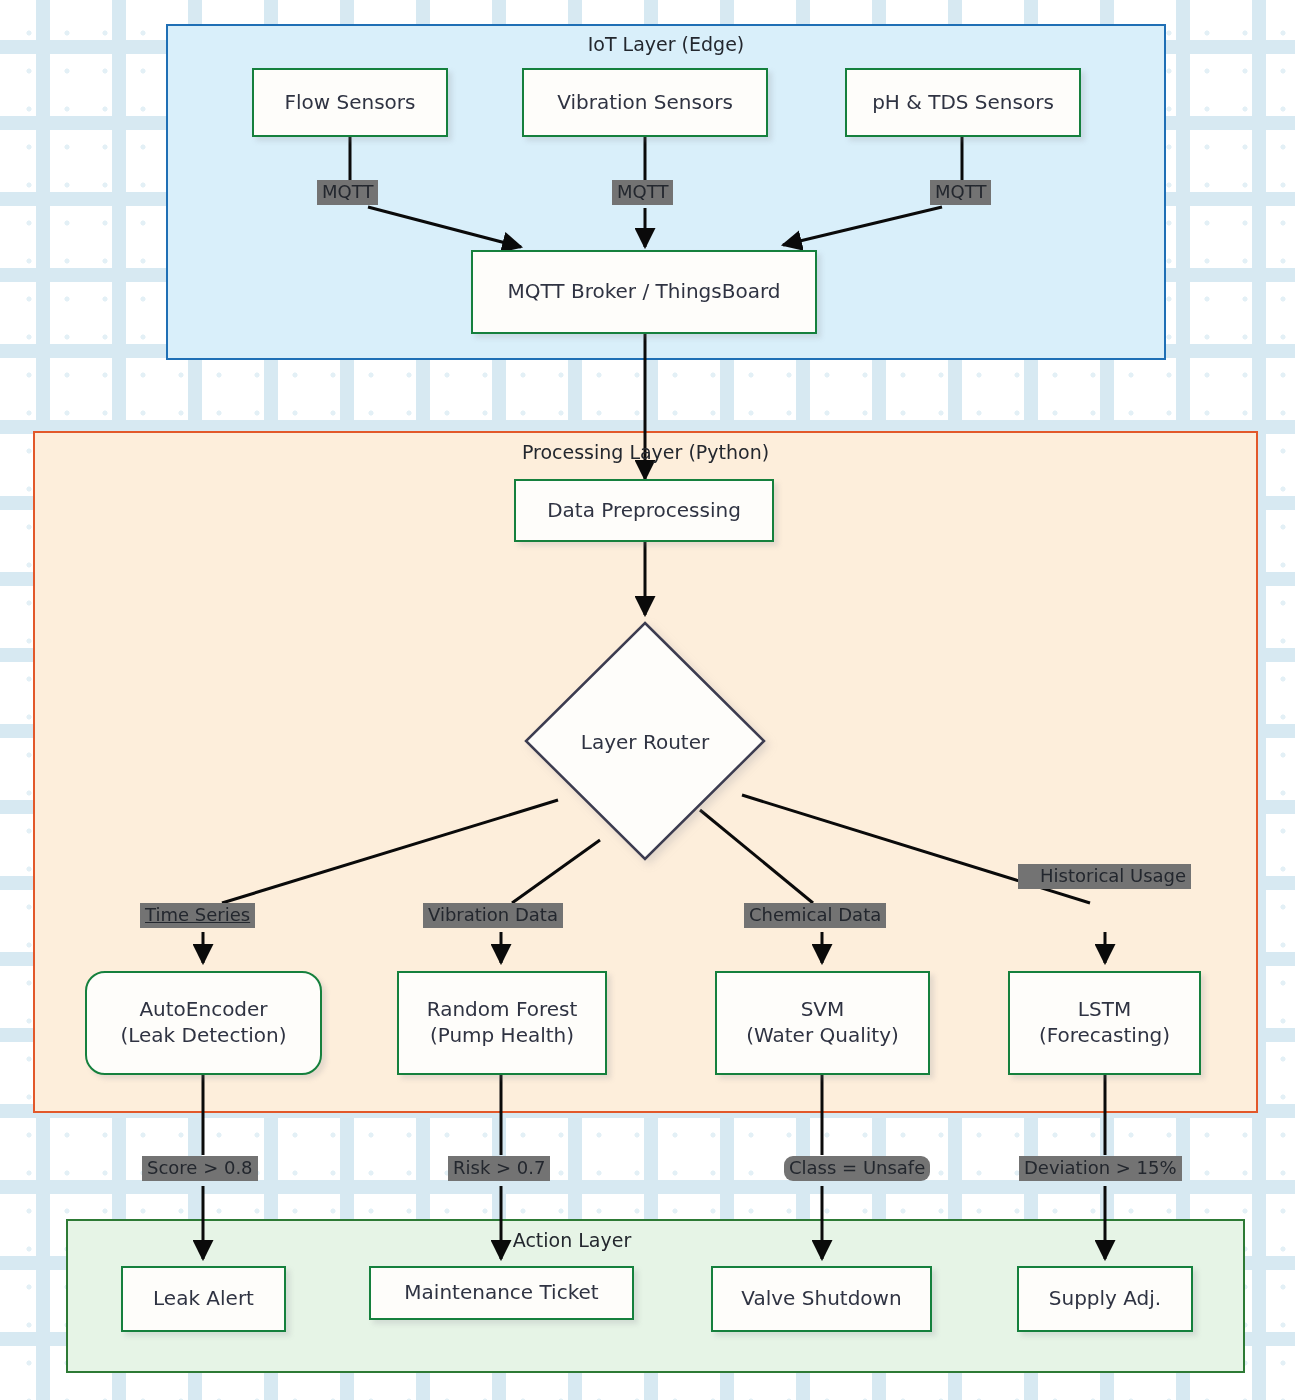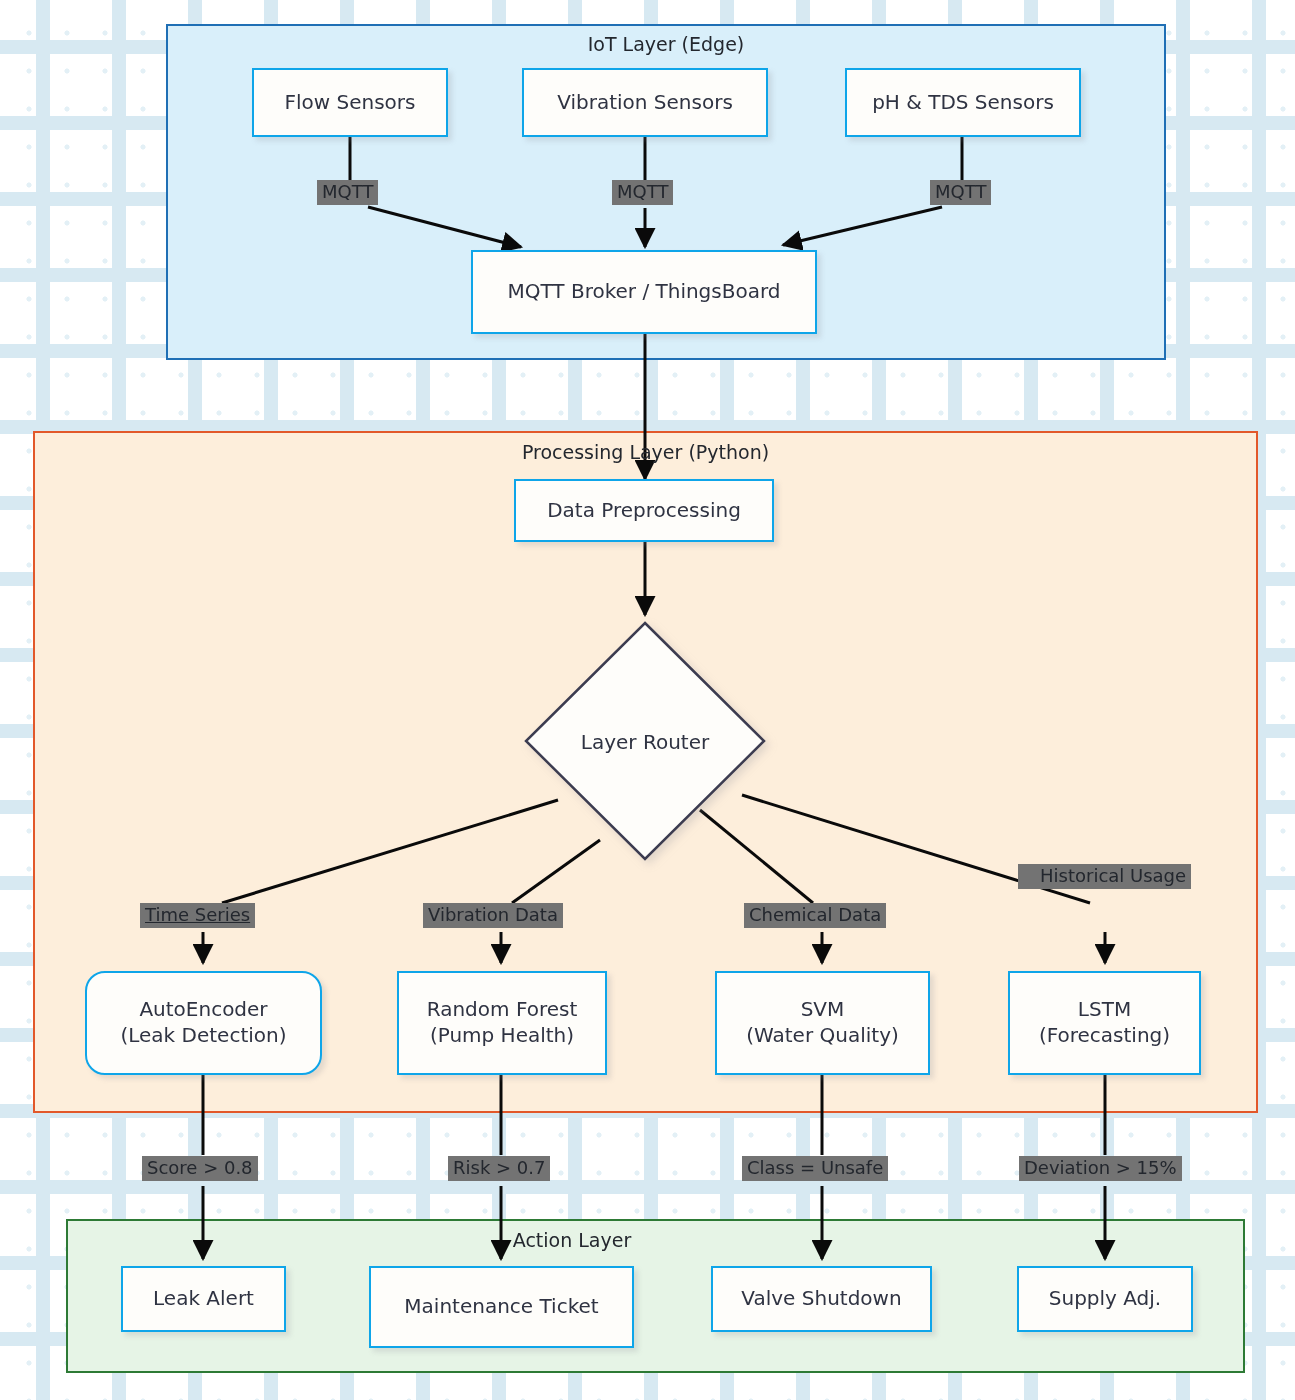--- a/index.html
+++ b/index.html
@@ -62,21 +62,21 @@
     right: 0;
     text-align: center;
     font-size: 19px;
     color: #23272e;
     z-index: 4;
   }
   .node {
     position: absolute;
     box-sizing: border-box;
     background: #fefdfa;
-    border: 2px solid #0ea5e9;
+    border: 2px solid #15803d;
     display: flex;
     align-items: center;
     justify-content: center;
     text-align: center;
     color: #2f3342;
     font-size: 20px;
     line-height: 1.28;
     box-shadow: 4px 4px 5px rgba(140,140,150,0.22);
     z-index: 3;
   }
@@ -213,28 +213,28 @@
     <span class="lbl">(Water Quality)</span>
   </div>
 
   <div class="node" style="left:1008px; top:971px; width:193px; height:104px; flex-direction:column;">
     <span class="lbl">LSTM</span>
     <span class="lbl">(Forecasting)</span>
   </div>
 
   <div class="edge-label" style="left:142px; top:1156px;">Score &gt; 0.8</div>
   <div class="edge-label" style="left:448px; top:1156px;">Risk &gt; 0.7</div>
-  <div class="edge-label" style="left:742px; top:1156px;">Class = Unsafe</div>
+  <div class="edge-label" style="left:784px; top:1156px;border-radius:9px;">Class = Unsafe</div>
   <div class="edge-label" style="left:1019px; top:1156px;">Deviation &gt; 15%</div>
 
   <div class="node" style="left:121px; top:1266px; width:165px; height:66px;">
     <span class="lbl">Leak Alert</span>
   </div>
 
-  <div class="node" style="left:369px; top:1266px; width:265px; height:82px;">
+  <div class="node" style="left:369px; top:1266px; width:265px; height:54px;">
     <span class="lbl">Maintenance Ticket</span>
   </div>
 
   <div class="node" style="left:711px; top:1266px; width:221px; height:66px;">
     <span class="lbl">Valve Shutdown</span>
   </div>
 
   <div class="node" style="left:1017px; top:1266px; width:176px; height:66px;">
     <span class="lbl">Supply Adj.</span>
   </div>

